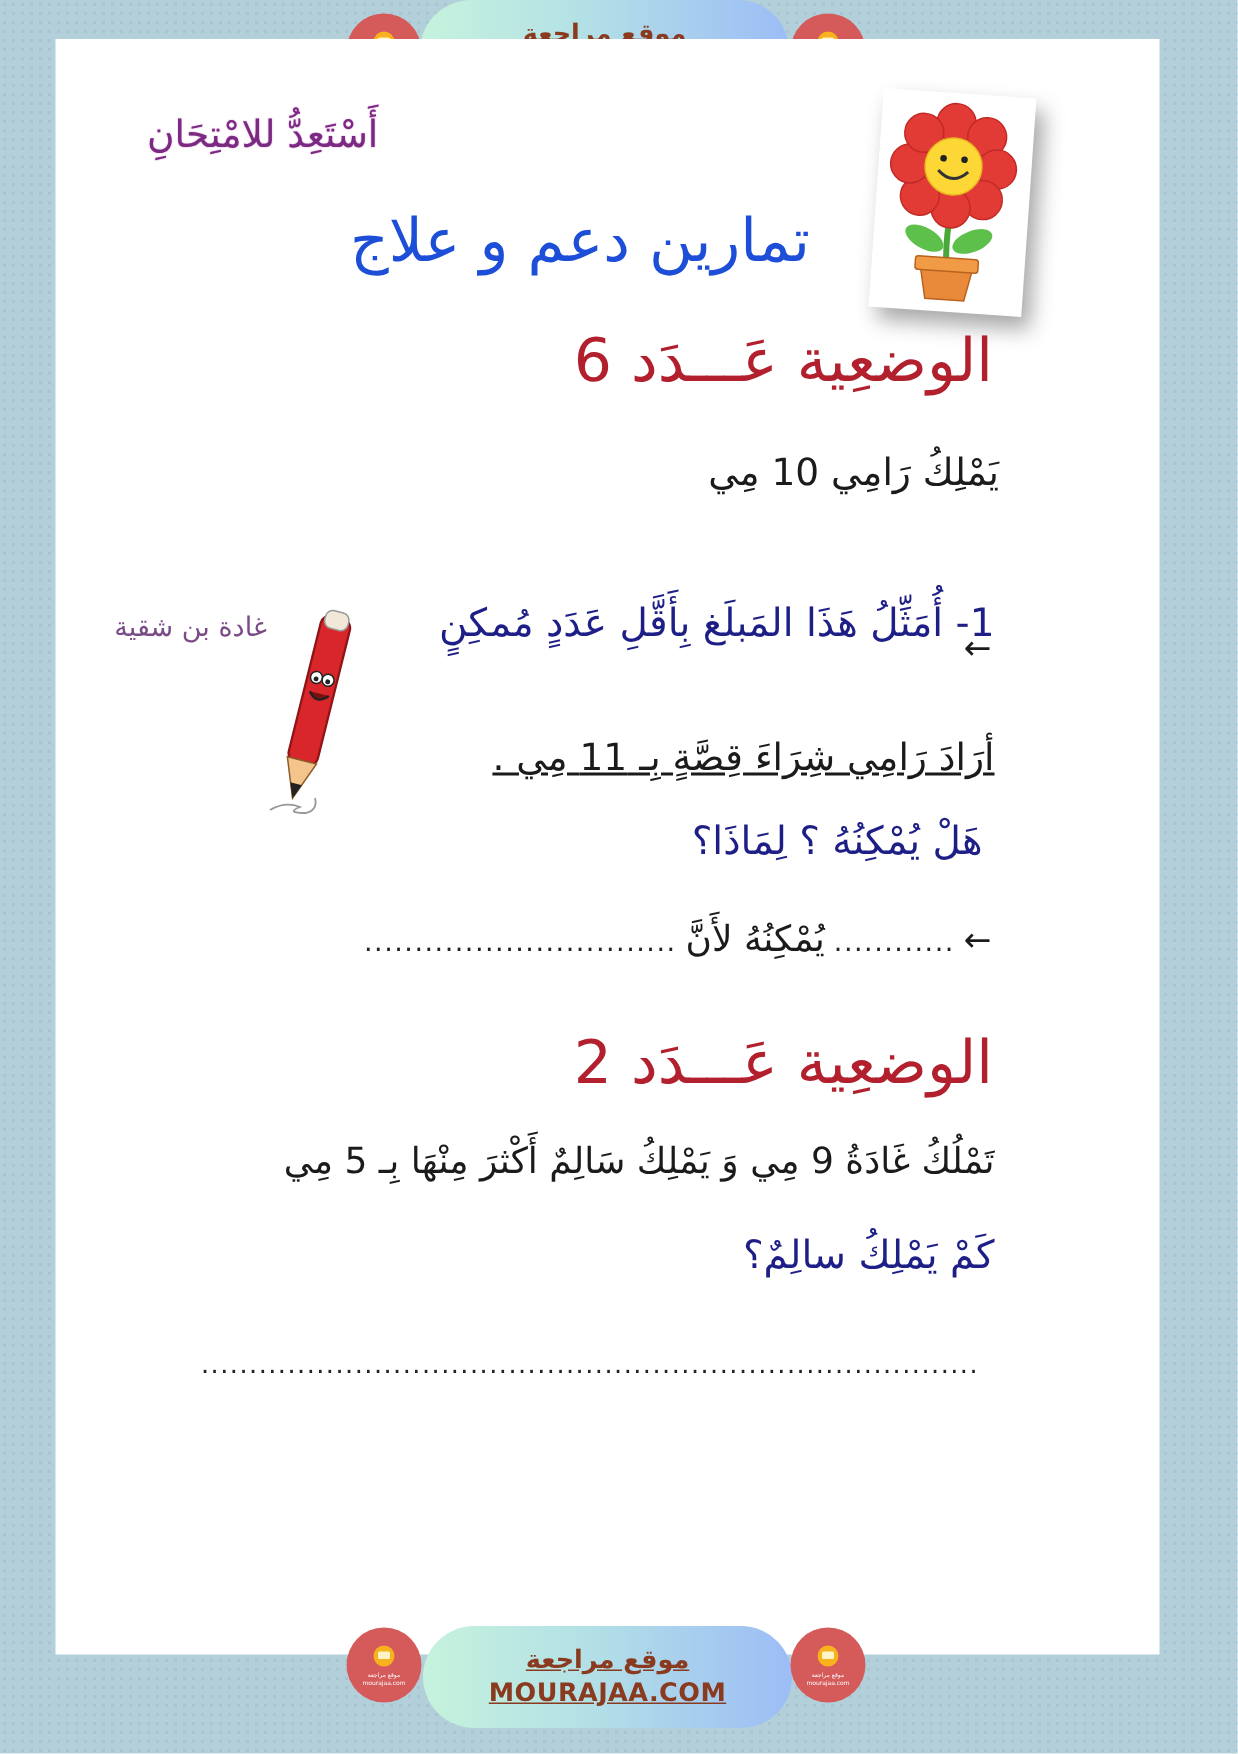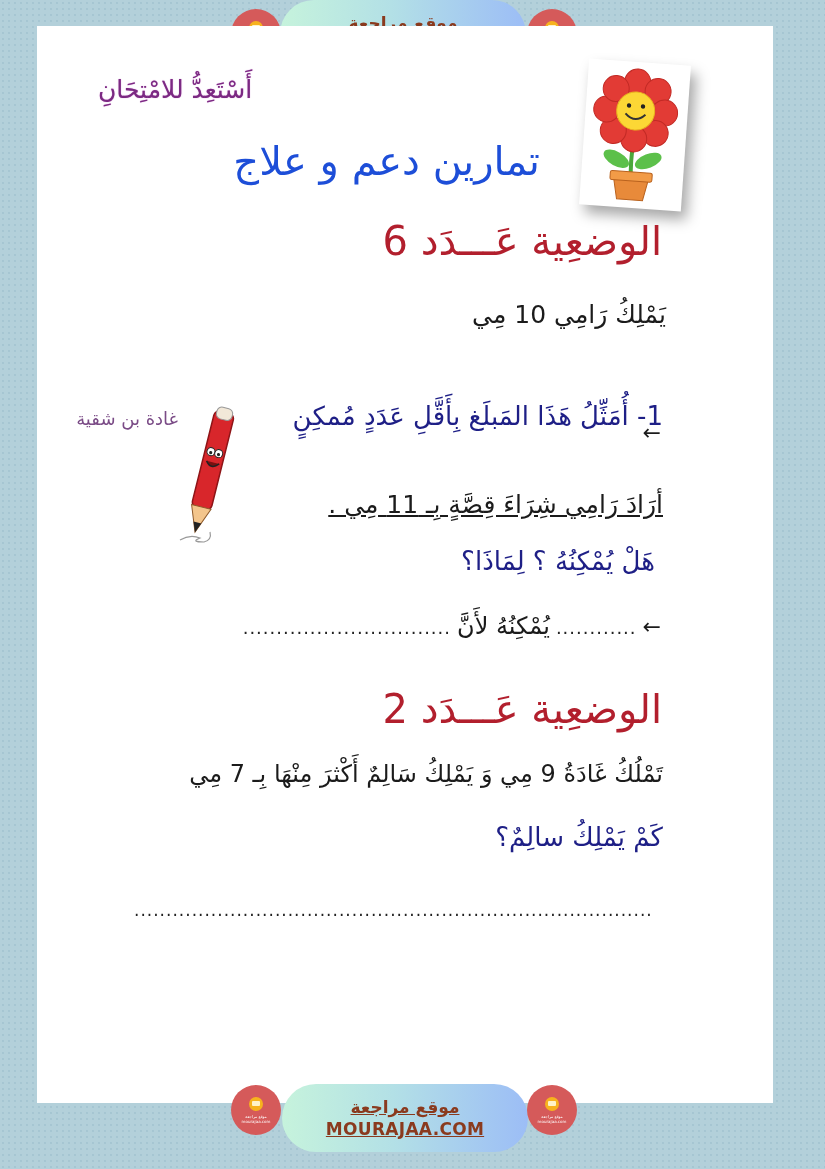--- a/index.html
+++ b/index.html
@@ -174,21 +174,21 @@
     <circle cx="46" cy="50" r="4" fill="#fff" stroke="#222" stroke-width="1"></circle>
     <circle cx="54" cy="50" r="4" fill="#fff" stroke="#222" stroke-width="1"></circle>
     <circle cx="46" cy="51" r="1.6" fill="#222"></circle>
     <circle cx="54" cy="51" r="1.6" fill="#222"></circle>
     <path d="M44 60 Q50 68 57 60" stroke="#222" stroke-width="1.5" fill="#7a1010"></path>
   </g>
 </svg>
 
 <div class="rtl sit-title" style="top:686px;">الوضعِية عَـــدَد 2</div>
 
-<div class="rtl line-black" style="right:162px; top:760px; font-size:24px;">تَمْلُكُ غَادَةُ 9 مِي وَ يَمْلِكُ سَالِمٌ أَكْثرَ مِنْهَا بِـ 7 مِي</div>
+<div class="rtl line-black" style="right:162px; top:760px; font-size:24px;">تَمْلُكُ غَادَةُ 9 مِي وَ يَمْلِكُ سَالِمٌ أَكْثرَ مِنْهَا بِـ 5 مِي</div>
 
 <div class="rtl line-blue" style="right:162px; top:822px; font-size:26px;text-align:right;">كَمْ يَمْلِكُ سالِمٌ؟</div>
 
 <div class="rtl dots" style="left:134px; top:900px; width:520px; overflow:hidden; direction:ltr; font-size:17px;">......................................................................................</div>
 
 <div class="banner bottom">
   <div class="badge left">
     <span class="coin"></span>
     <span class="tiny">موقع مراجعة</span>
     <span class="tiny">mourajaa.com</span>

